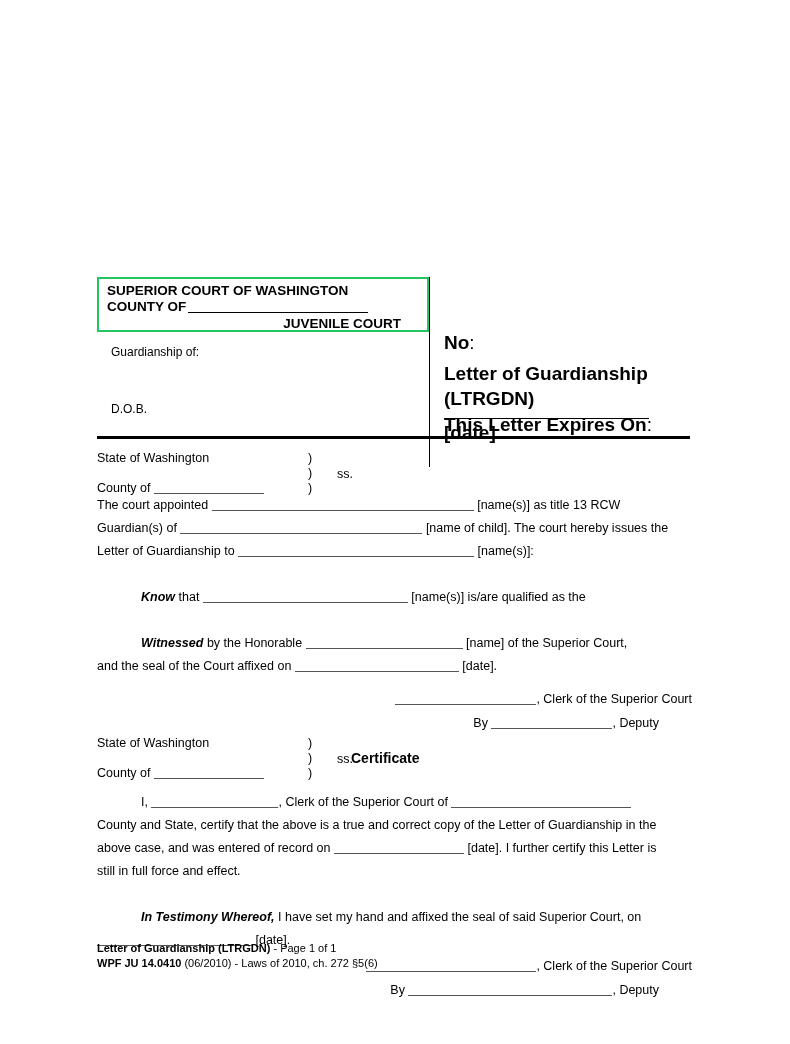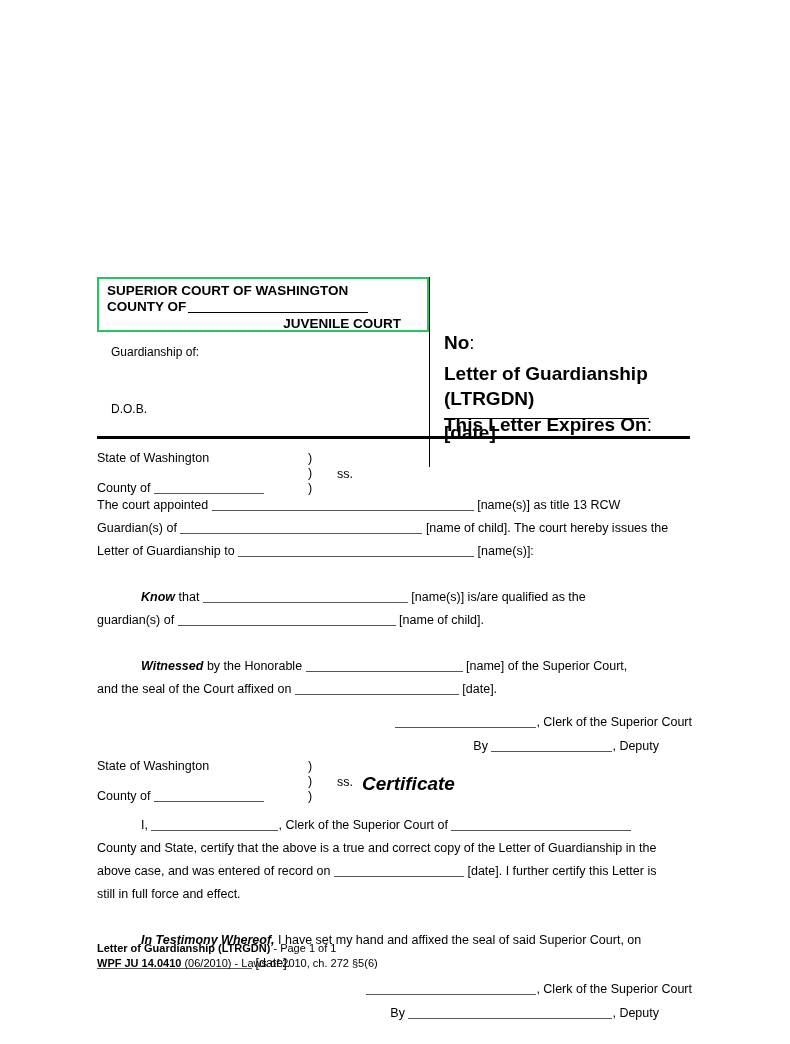--- a/index.html
+++ b/index.html
@@ -150,22 +150,22 @@
     font-size: 12.5px;
     text-align: center;
   }
   .venue .v-state { position: absolute; left: 0; top: 2px; }
   .venue .v-county { position: absolute; left: 0; top: 32px; }
   .venue .v-p1 { position: absolute; left: 211px; top: 2px; }
   .venue .v-p2 { position: absolute; left: 211px; top: 17px; }
   .venue .v-p3 { position: absolute; left: 211px; top: 32px; }
   .venue .v-ss { position: absolute; left: 240px; top: 18px; }
   .venue .v-cert {
-    position: absolute; left: 265px; top: 16px;
-    font-weight: bold; font-size: 19px; font-style: italic;
+    position: absolute; left: 254px; top: 16px;
+    font-weight: bold; font-size: 14px;
   }
   .blank-county {
     display: inline-block;
     width: 110px;
     border-bottom: 1px solid #555;
     height: 11px;
     vertical-align: -2px;
   }
 
   p.para {
@@ -272,21 +272,20 @@
       <span class="v-ss">ss.</span>
     </div>
 
     <p class="para"><span>The court appointed</span> <span class="bl bl-1"></span> <span>[name(s)] as title 13 RCW</span></p>
     <p class="para"><span>Guardian(s) of</span> <span class="bl bl-3"></span> <span>[name of child].  The court hereby issues the</span></p>
     <p class="para"><span>Letter of Guardianship to</span> <span class="bl bl-4"></span> <span>[name(s)]:</span></p>
 
     <div class="sp"></div>
 
     <p class="para indent"><span class="bold-ital">Know</span> <span>that</span> <span class="bl bl-2"></span> <span>[name(s)] is/are qualified as the</span></p>
-    <p class="para"><span>guardian(s) of</span> <span class="bl bl-5"></span> <span>[name of child].</span></p>
 
     <div class="sp"></div>
 
     <p class="para indent"><span class="bold-ital">Witnessed</span> <span>by the Honorable</span> <span class="bl bl-6"></span> <span>[name] of the Superior Court,</span></p>
     <p class="para"><span>and the seal of the Court affixed on</span> <span class="bl bl-7"></span> <span>[date].</span></p>
 
     <div class="sig-block-1">
       <div class="sig-row clerk"><span class="bl bl-8"></span><span>, Clerk of the Superior Court</span></div>
       <div class="sig-row deputy"><span>By</span> <span class="bl bl-9"></span><span>, Deputy</span></div>
     </div>

